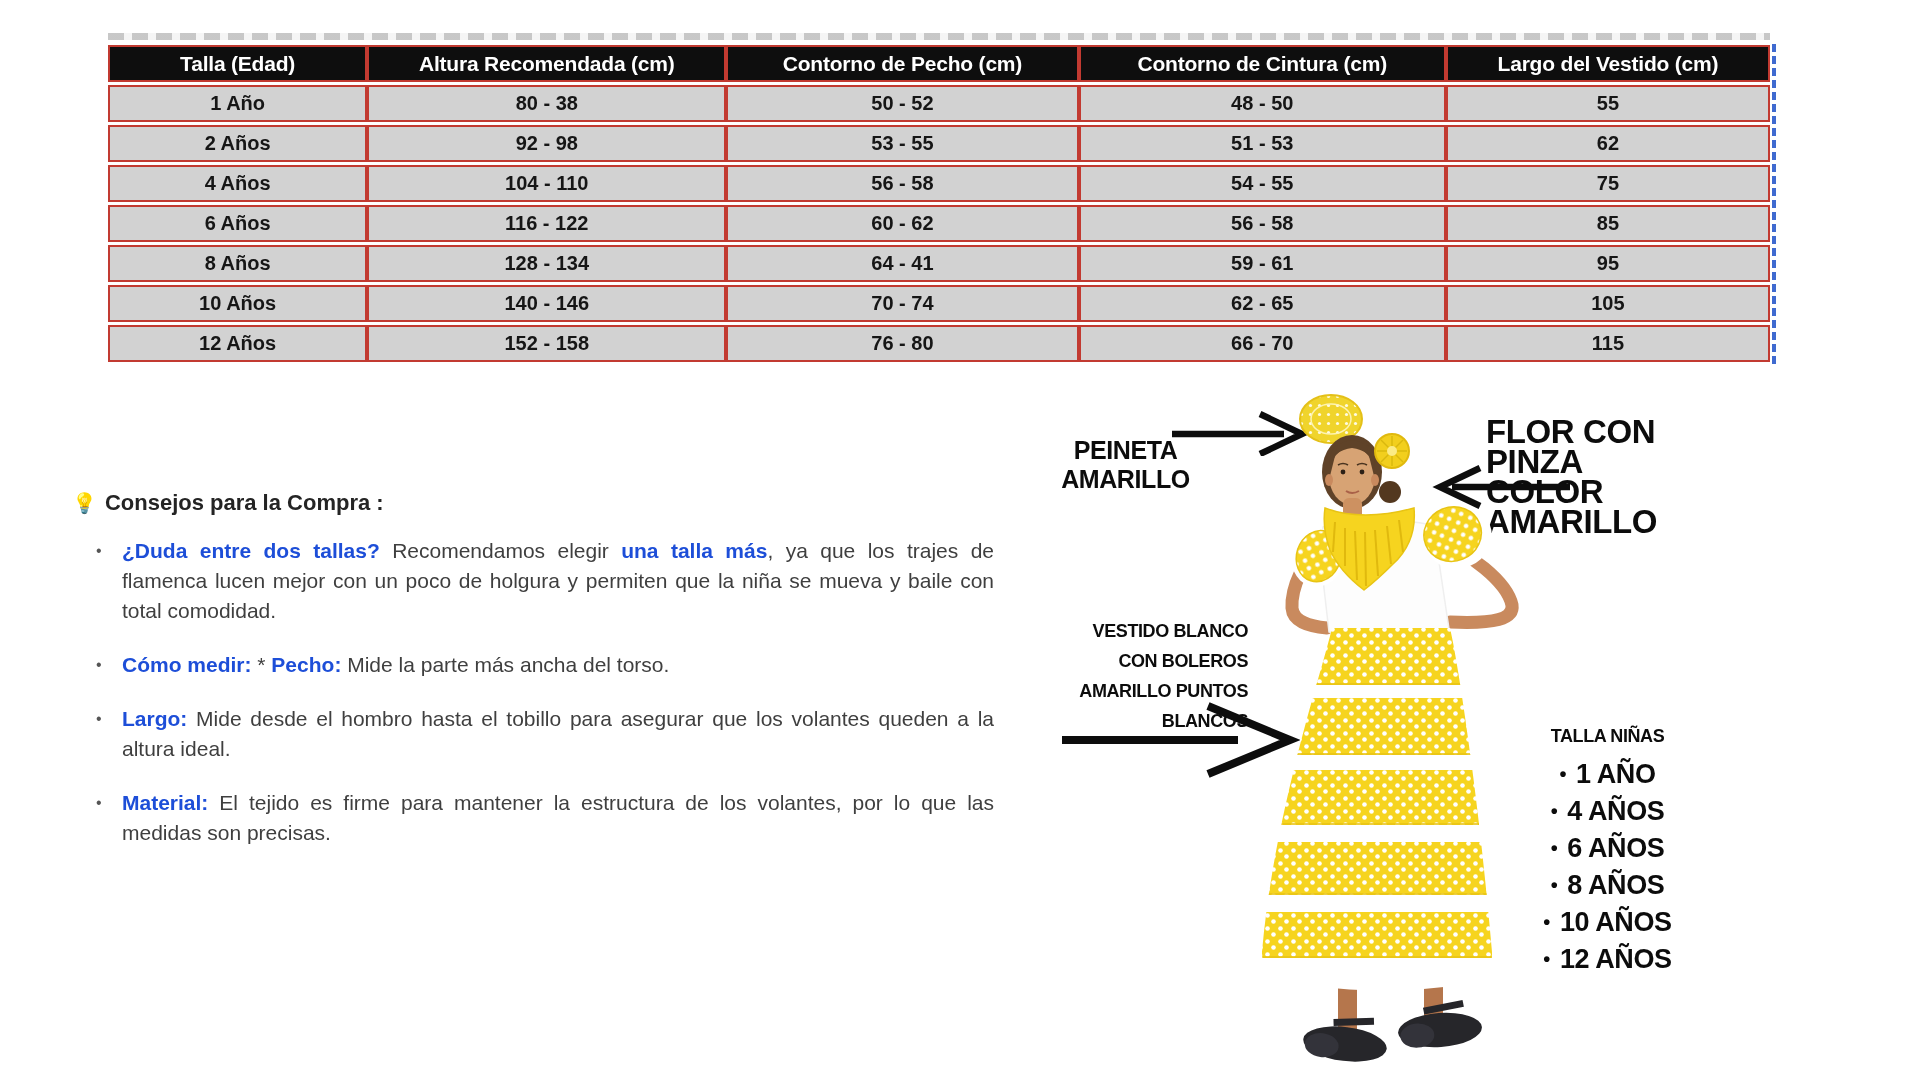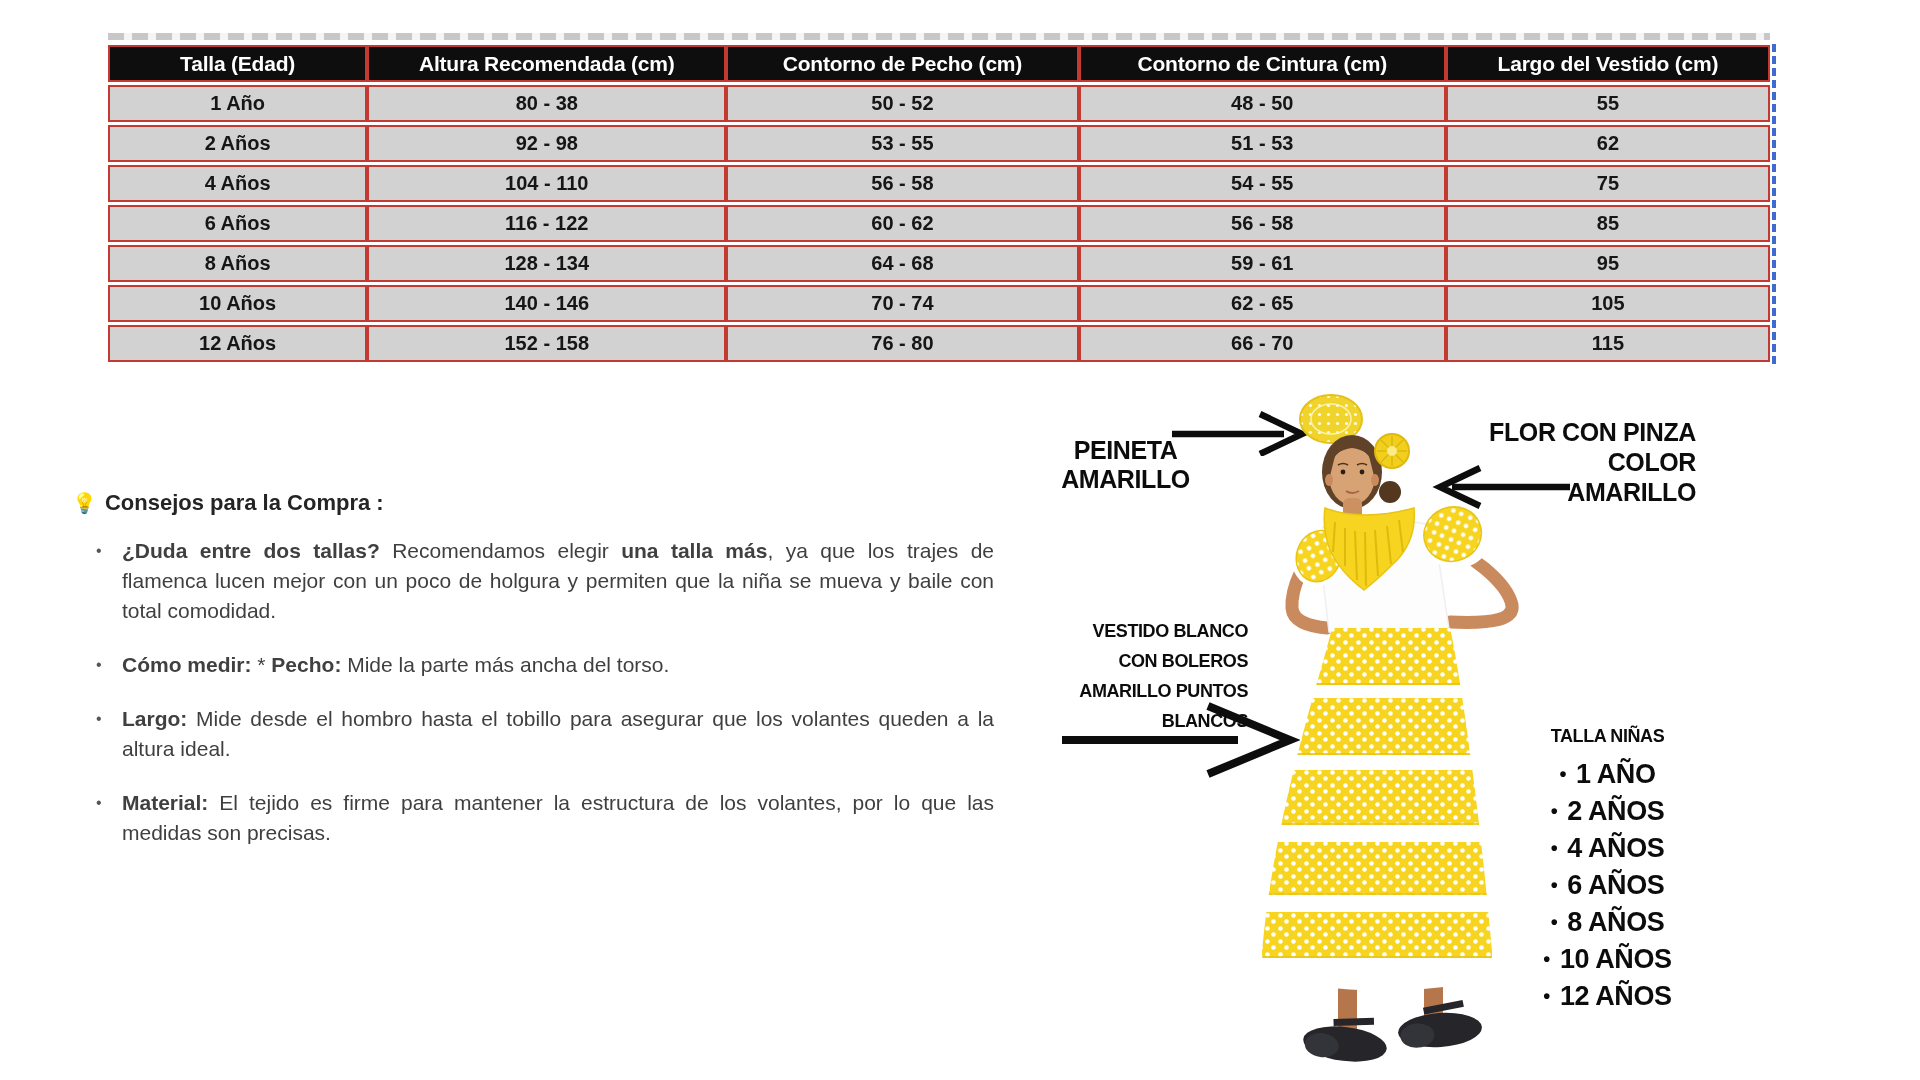--- a/index.html
+++ b/index.html
@@ -34,25 +34,25 @@
   .tips-title{ font-size:22px; font-weight:bold; color:#242424; margin-bottom:20px; }
   .tips-title .bulb{ font-size:20px; margin-right:8px; }
   ul.tips-list{ list-style:none; margin:0; padding:0; }
   ul.tips-list li{
     position:relative; margin:0 0 24px 50px; width:872px;
     text-align:justify; font-size:21px; line-height:30px; color:#3f3f3f;
   }
   ul.tips-list li .dot{
     position:absolute; left:-26px; top:0px; color:#555; font-size:16px;
   }
-  ul.tips-list b{ color:#404040; }
+  ul.tips-list b{ color:#1d4ed8; }
   
   .ann{ position:absolute; font-weight:bold; color:#0c0c0c; letter-spacing:-0.4px; }
   #ann-peineta{ left:1008px; top:436px; width:235px; text-align:center; font-size:25px; }
-  #ann-flor{ left:1486px; top:417px; width:210px; text-align:right; font-size:25px; line-height:30px; }
+  #ann-flor{ left:1486px; top:417px; width:210px; text-align:left; font-size:33px; line-height:30px; }
   #ann-vestido{ left:1032px; top:616px; width:216px; text-align:right; font-size:18px; line-height:30px; }
   .arrow-svg{ position:absolute; }
   #arrow-peineta{ left:1172px; top:408px; }
   #arrow-flor{ left:1430px; top:464px; }
   #arrow-vestido{ left:1060px; top:698px; }
   
   #talla-group{ position:absolute; left:1495px; top:726px; width:225px; text-align:center; color:#0c0c0c; }
   #talla-title{ font-size:18px; font-weight:bold; letter-spacing:-0.4px; margin-bottom:9px; }
   ul.talla-list{ list-style:none; margin:0; padding:0; }
   ul.talla-list li{ font-size:27px; font-weight:bold; line-height:37px; letter-spacing:-0.4px; }
@@ -110,21 +110,21 @@
         <tr>
           <td>6 Años</td>
           <td>116 - 122</td>
           <td>60 - 62</td>
           <td>56 - 58</td>
           <td>85</td>
         </tr>
         <tr>
           <td>8 Años</td>
           <td>128 - 134</td>
-          <td>64 - 68</td>
+          <td>64 - 41</td>
           <td>59 - 61</td>
           <td>95</td>
         </tr>
         <tr>
           <td>10 Años</td>
           <td>140 - 146</td>
           <td>70 - 74</td>
           <td>62 - 65</td>
           <td>105</td>
         </tr>
@@ -174,21 +174,20 @@
   </svg>
   <svg id="arrow-vestido" class="arrow-svg" width="240" height="84">
     <line x1="2" y1="42" x2="178" y2="42" stroke="#0d0d0d" stroke-width="8"></line>
     <polyline points="148,8 230,42 148,76" fill="none" stroke="#0d0d0d" stroke-width="8"></polyline>
   </svg>
 
   <div id="talla-group">
     <div id="talla-title">TALLA NIÑAS</div>
     <ul class="talla-list" id="talla-list">
         <li><span class="dot">•</span><span>1 AÑO</span></li>
-        <li><span class="dot">•</span><span>2 AÑOS</span></li>
         <li><span class="dot">•</span><span>4 AÑOS</span></li>
         <li><span class="dot">•</span><span>6 AÑOS</span></li>
         <li><span class="dot">•</span><span>8 AÑOS</span></li>
         <li><span class="dot">•</span><span>10 AÑOS</span></li>
         <li><span class="dot">•</span><span>12 AÑOS</span></li>
       </ul>
   </div>
 
   <svg id="girl" width="360" height="690" viewBox="0 0 360 690">
     <defs>

